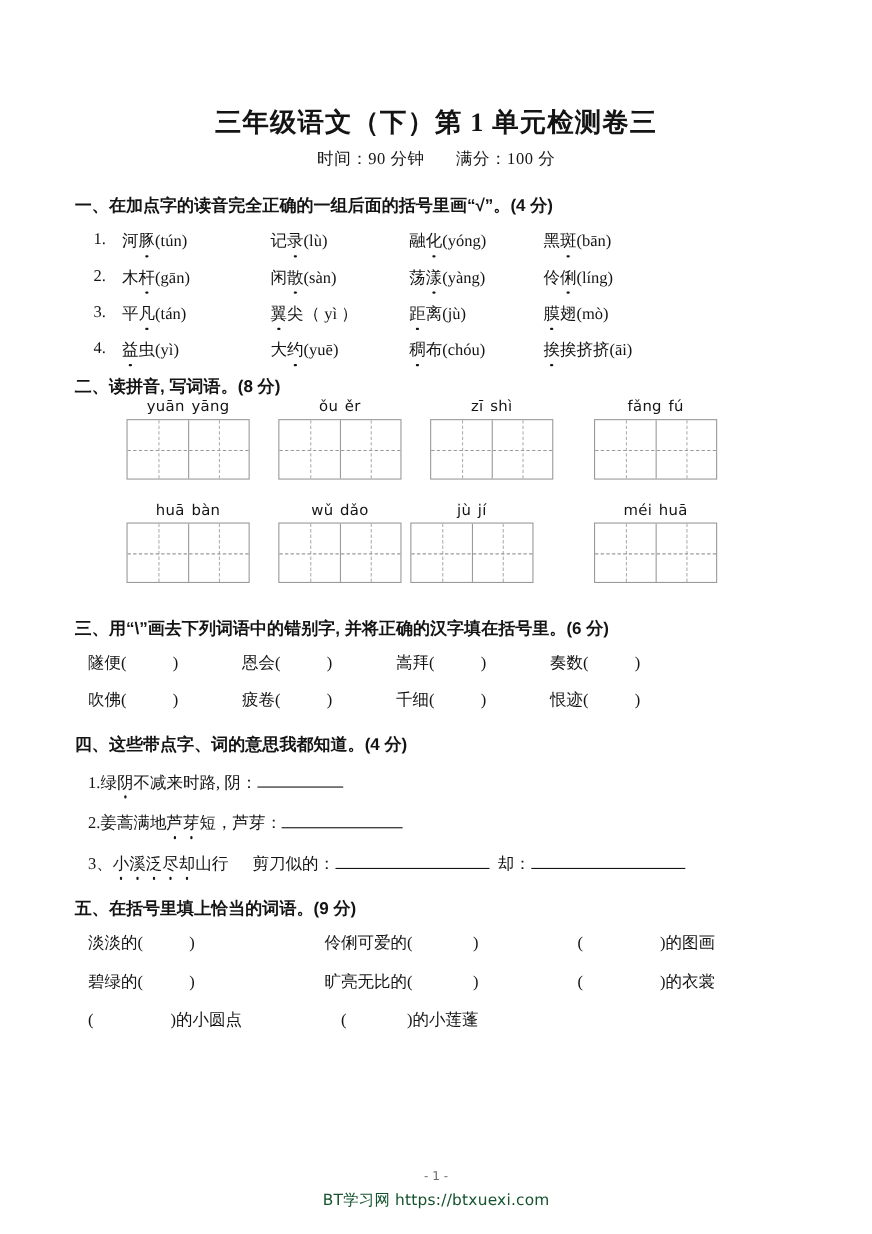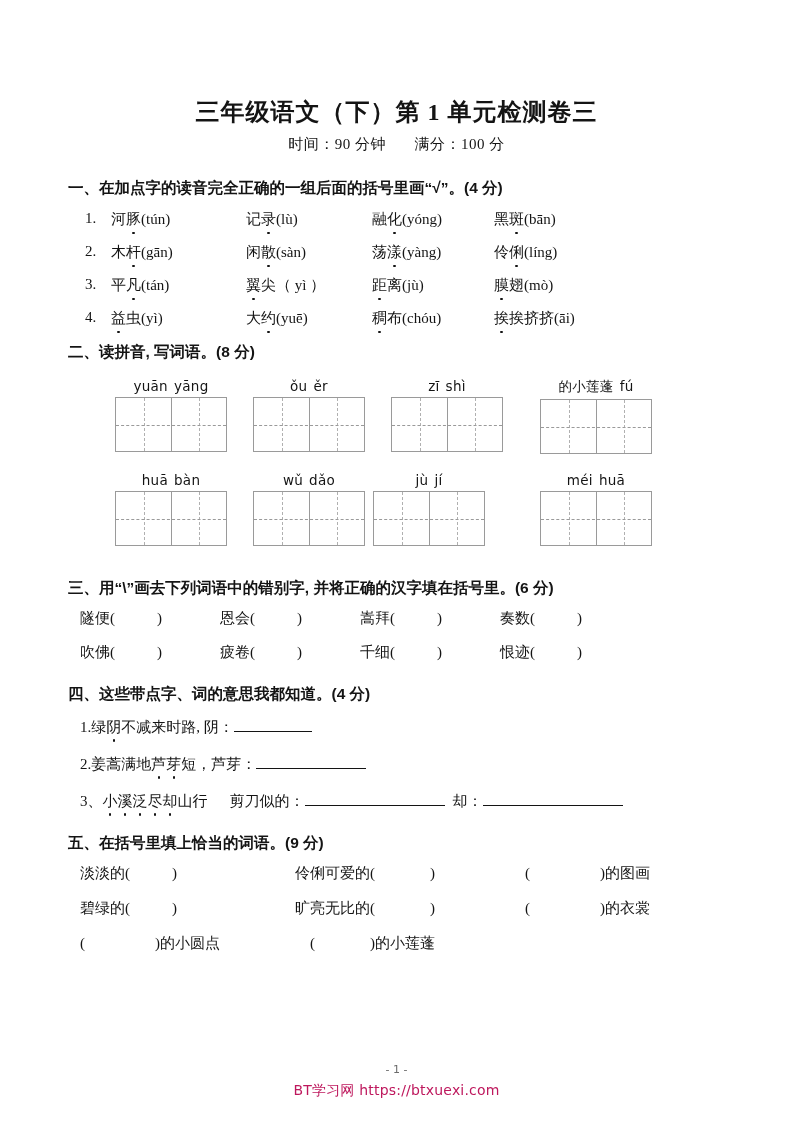--- a/index.html
+++ b/index.html
@@ -91,21 +91,21 @@
     left: 50%;
     bottom: -5px;
     width: 2.5px;
     height: 2.5px;
     margin-left: -1.25px;
     border-radius: 50%;
     background: #141414;
   }
 
   
-  .q2-grids { margin-top: 16px; }
+  .q2-grids { }
   .grid-row {
     position: relative;
     height: 80px;
   }
   .grid-group {
     position: absolute;
     top: 0;
   }
   .grid-pinyin {
     font-family: "DejaVu Sans", "Liberation Sans", sans-serif;
@@ -202,21 +202,21 @@
   }
   .page-num {
     font-family: "DejaVu Sans", "Liberation Sans", sans-serif;
     font-size: 11px;
     color: #6b6b6b;
     margin-bottom: 6px;
   }
   .watermark {
     font-family: "DejaVu Sans", "Liberation Sans", sans-serif;
     font-size: 14px;
-    color: #be185d;
+    color: #14532d;
     letter-spacing: 0.2px;
   }
 </style>
 </head>
 <body>
 
 <div class="page">
 
   <div class="title-block">
     <h1 class="doc-title">三年级语文（下）第 1 单元检测卷三</h1>
@@ -286,21 +286,21 @@
             </div>
         </div>
         <div class="grid-group" style="left:371px;">
           <div class="grid-pinyin"><span>zī</span><span class="sp"></span><span>shì</span></div>
           <div class="tzg">
               <div class="tzg-cell"></div>
               <div class="tzg-cell"></div>
             </div>
         </div>
         <div class="grid-group" style="left:520px;">
-          <div class="grid-pinyin"><span>的小莲蓬</span><span class="sp"></span><span>fú</span></div>
+          <div class="grid-pinyin"><span>fǎng</span><span class="sp"></span><span>fú</span></div>
           <div class="tzg">
               <div class="tzg-cell"></div>
               <div class="tzg-cell"></div>
             </div>
         </div>
       </div>
 
       <div class="grid-row" style="margin-top:14px;">
         <div class="grid-group" style="left:95px;">
           <div class="grid-pinyin"><span>huā</span><span class="sp"></span><span>bàn</span></div>

